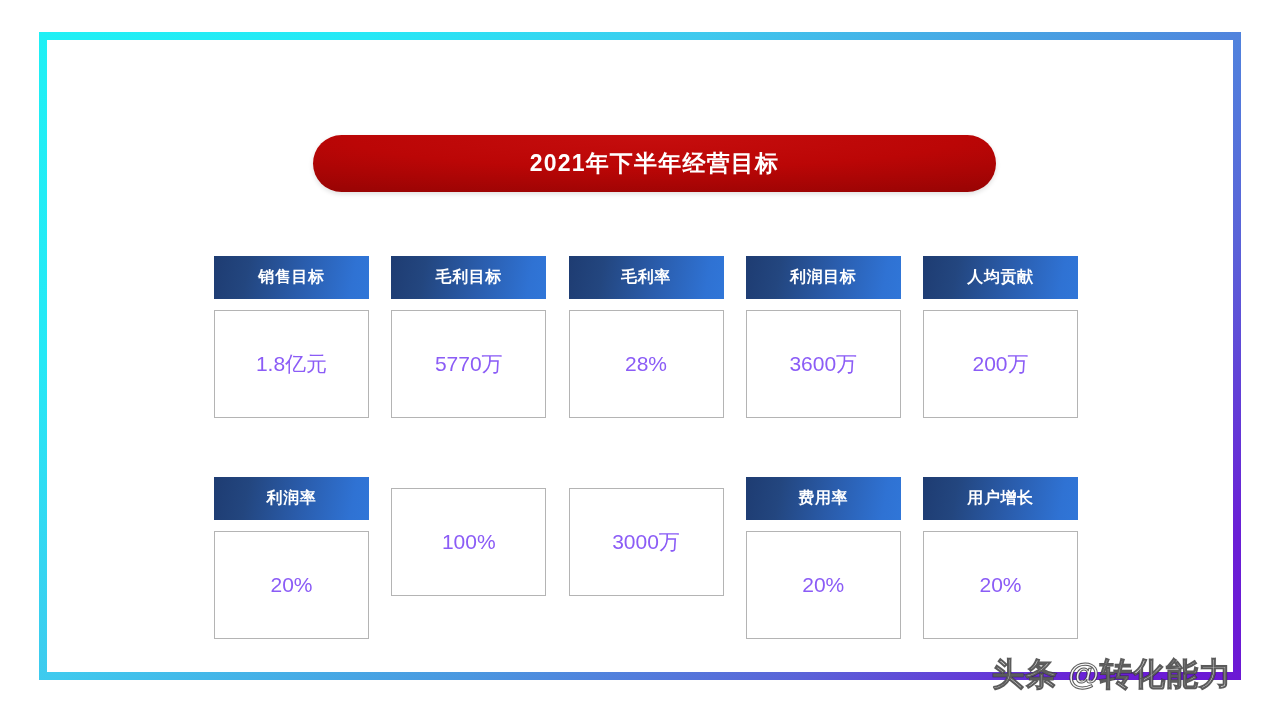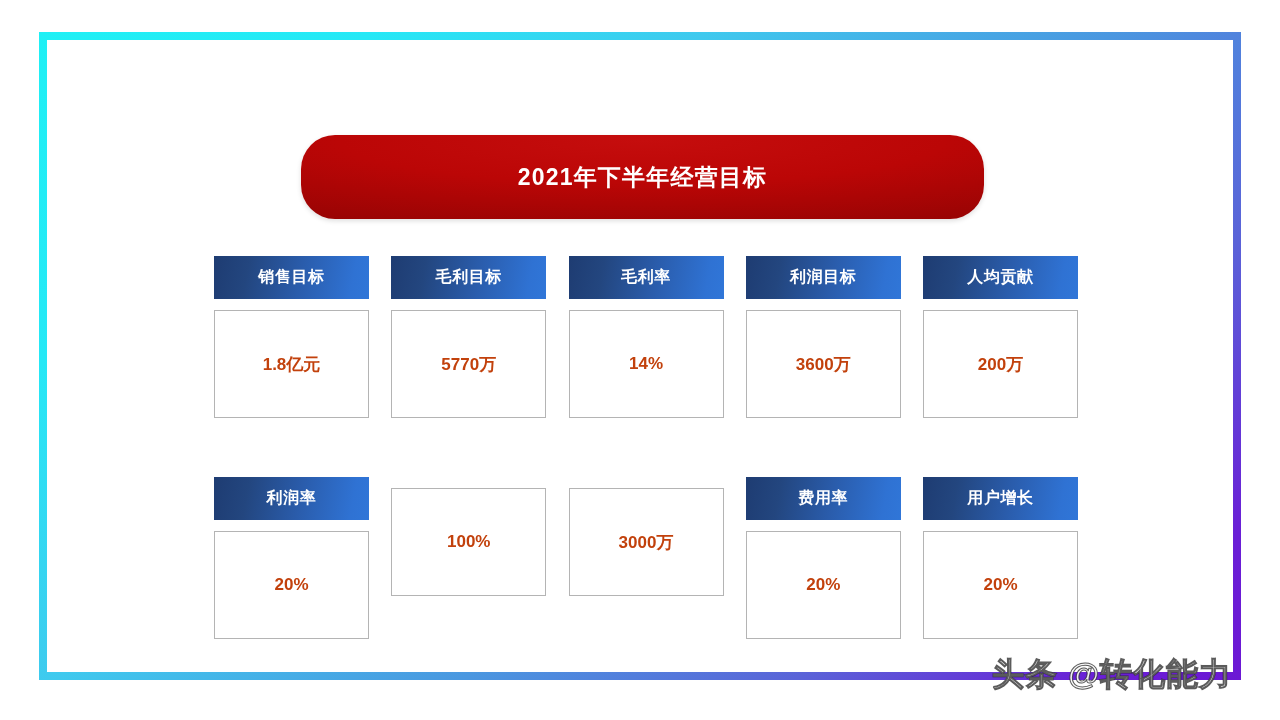--- a/index.html
+++ b/index.html
@@ -41,24 +41,24 @@
   }
   #frame-inner {
     width: 100%;
     height: 100%;
     background: #ffffff;
   }
 
   
   #title-pill {
     position: absolute;
-    left: 301px;
+    left: 313px;
     top: 135px;
     width: 683px;
-    height: 84px;
+    height: 57px;
     border-radius: 34px;
     background:
       radial-gradient(130% 150% at 50% 6%, #c50d0d 0%, #bb0606 34%, #9c0404 68%, #7e0101 100%);
     display: flex;
     align-items: center;
     justify-content: center;
     box-shadow: 0 2px 5px rgba(0,0,0,0.13);
     text-align: center;
   }
   #title-text {
@@ -101,23 +101,23 @@
   .metric-box {
     margin-top: 11px;
     height: 106px;
     border: 1px solid #b4b4b4;
     background: #ffffff;
     display: flex;
     align-items: center;
     justify-content: center;
   }
   .metric-value {
-    color: #c2410c;
-    font-size: 17px;
-    font-weight: bold;
+    color: #8b5cf6;
+    font-size: 21px;
+    font-weight: normal;
     white-space: nowrap;
   }
 
   
   #watermark {
     position: absolute;
     left: 992px;
     top: 653px;
     display: flex;
     align-items: center;
@@ -161,21 +161,21 @@
       <div class="metric-box">
         <span class="metric-value">5770万</span>
       </div>
     </div>
 
     <div class="metric-cell">
       <div class="metric-header">
         <span class="metric-header-label">毛利率</span>
       </div>
       <div class="metric-box">
-        <span class="metric-value">14%</span>
+        <span class="metric-value">28%</span>
       </div>
     </div>
 
     <div class="metric-cell">
       <div class="metric-header">
         <span class="metric-header-label">利润目标</span>
       </div>
       <div class="metric-box">
         <span class="metric-value">3600万</span>
       </div>

